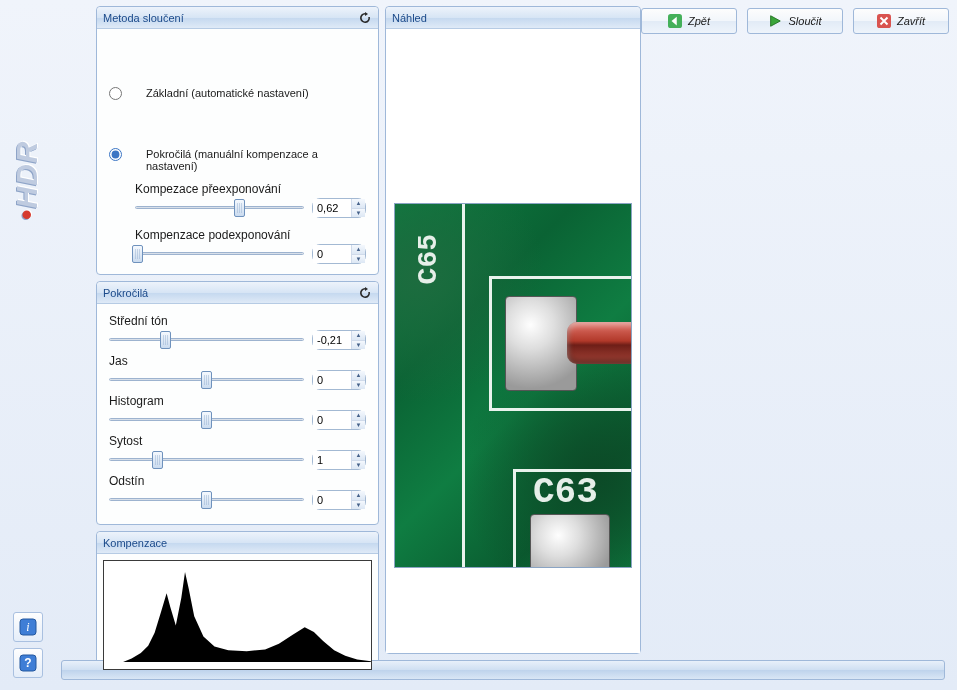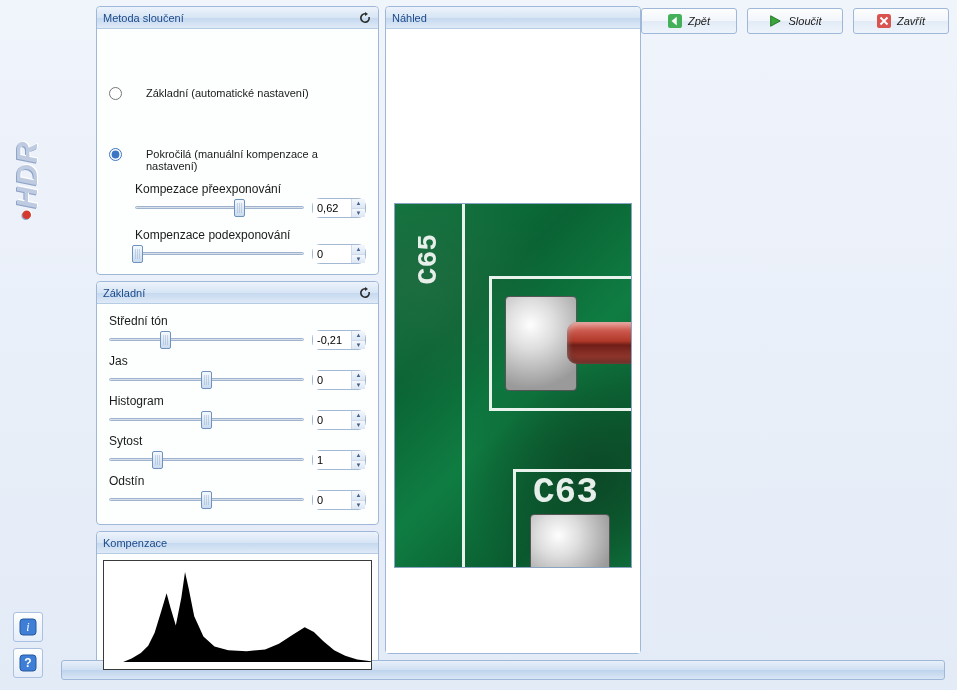--- a/index.html
+++ b/index.html
@@ -234,21 +234,21 @@
                       <span>▼</span>
                     </div>
                 </div>
               </div>
             </div>
           </div>
         </div>
 
         <div class="panel">
           <div class="panel-head">
-            <span>Základní</span>
+            <span>Pokročilá</span>
             <span class="spacer"></span>
             <span class="refresh-icon">
               <svg width="12" height="12" viewBox="0 0 12 12">
                   <path d="M6 1a5 5 0 1 0 4.9 4H9.3A3.4 3.4 0 1 1 6 2.6V4l3-2-3-2z" fill="#2a2a2a"></path>
                 </svg>
             </span>
           </div>
           <div class="panel-body">
 
           <div class="set-block">

